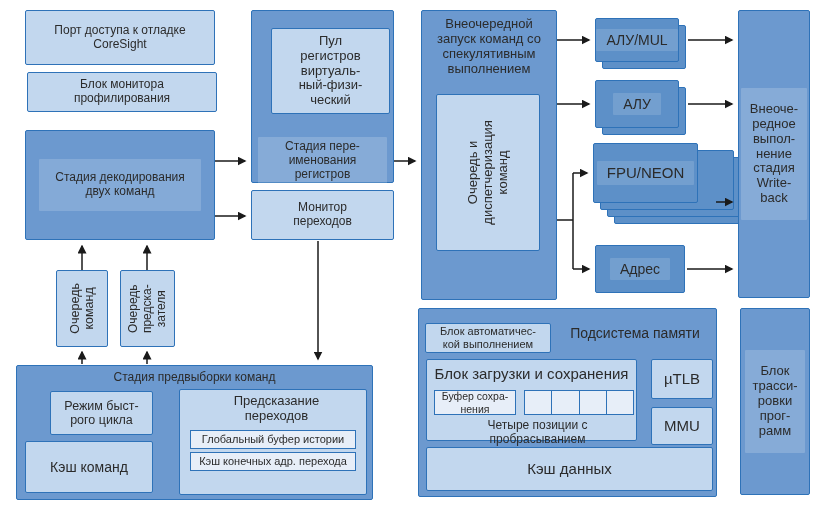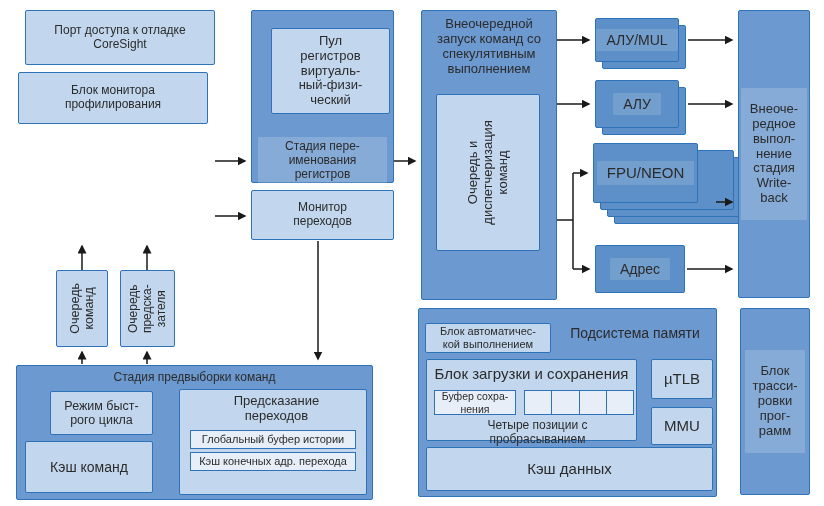--- a/index.html
+++ b/index.html
@@ -40,23 +40,27 @@
   .cell:first-child{border-left:none;}
 </style>
 </head>
 <body>
 
 <div class="canvas">
 
   <div class="box light f135" style="left:25px;top:10px;width:190px;height:55px;">Порт доступа к отладке
 CoreSight</div>
 
-  <div class="box light f135" style="left:18px;top:72px;width:190px;height:52px;">Блок монитора
+  <div class="box light f135" style="left:27px;top:72px;width:190px;height:40px;">Блок монитора
 профилирования</div>
 
+  <div class="box medium f135" style="left:25px;top:130px;width:190px;height:110px;">
+    <span class="band">Стадия декодирования
+двух команд</span>
+  </div>
 
   <div class="box light vert f125" style="left:56px;top:270px;width:52px;height:77px;">
     <span>Очередь
 команд</span>
   </div>
   <div class="box light vert f12" style="left:120px;top:270px;width:55px;height:77px;">
     <span>Очередь
 предска-
 зателя</span>
   </div>

